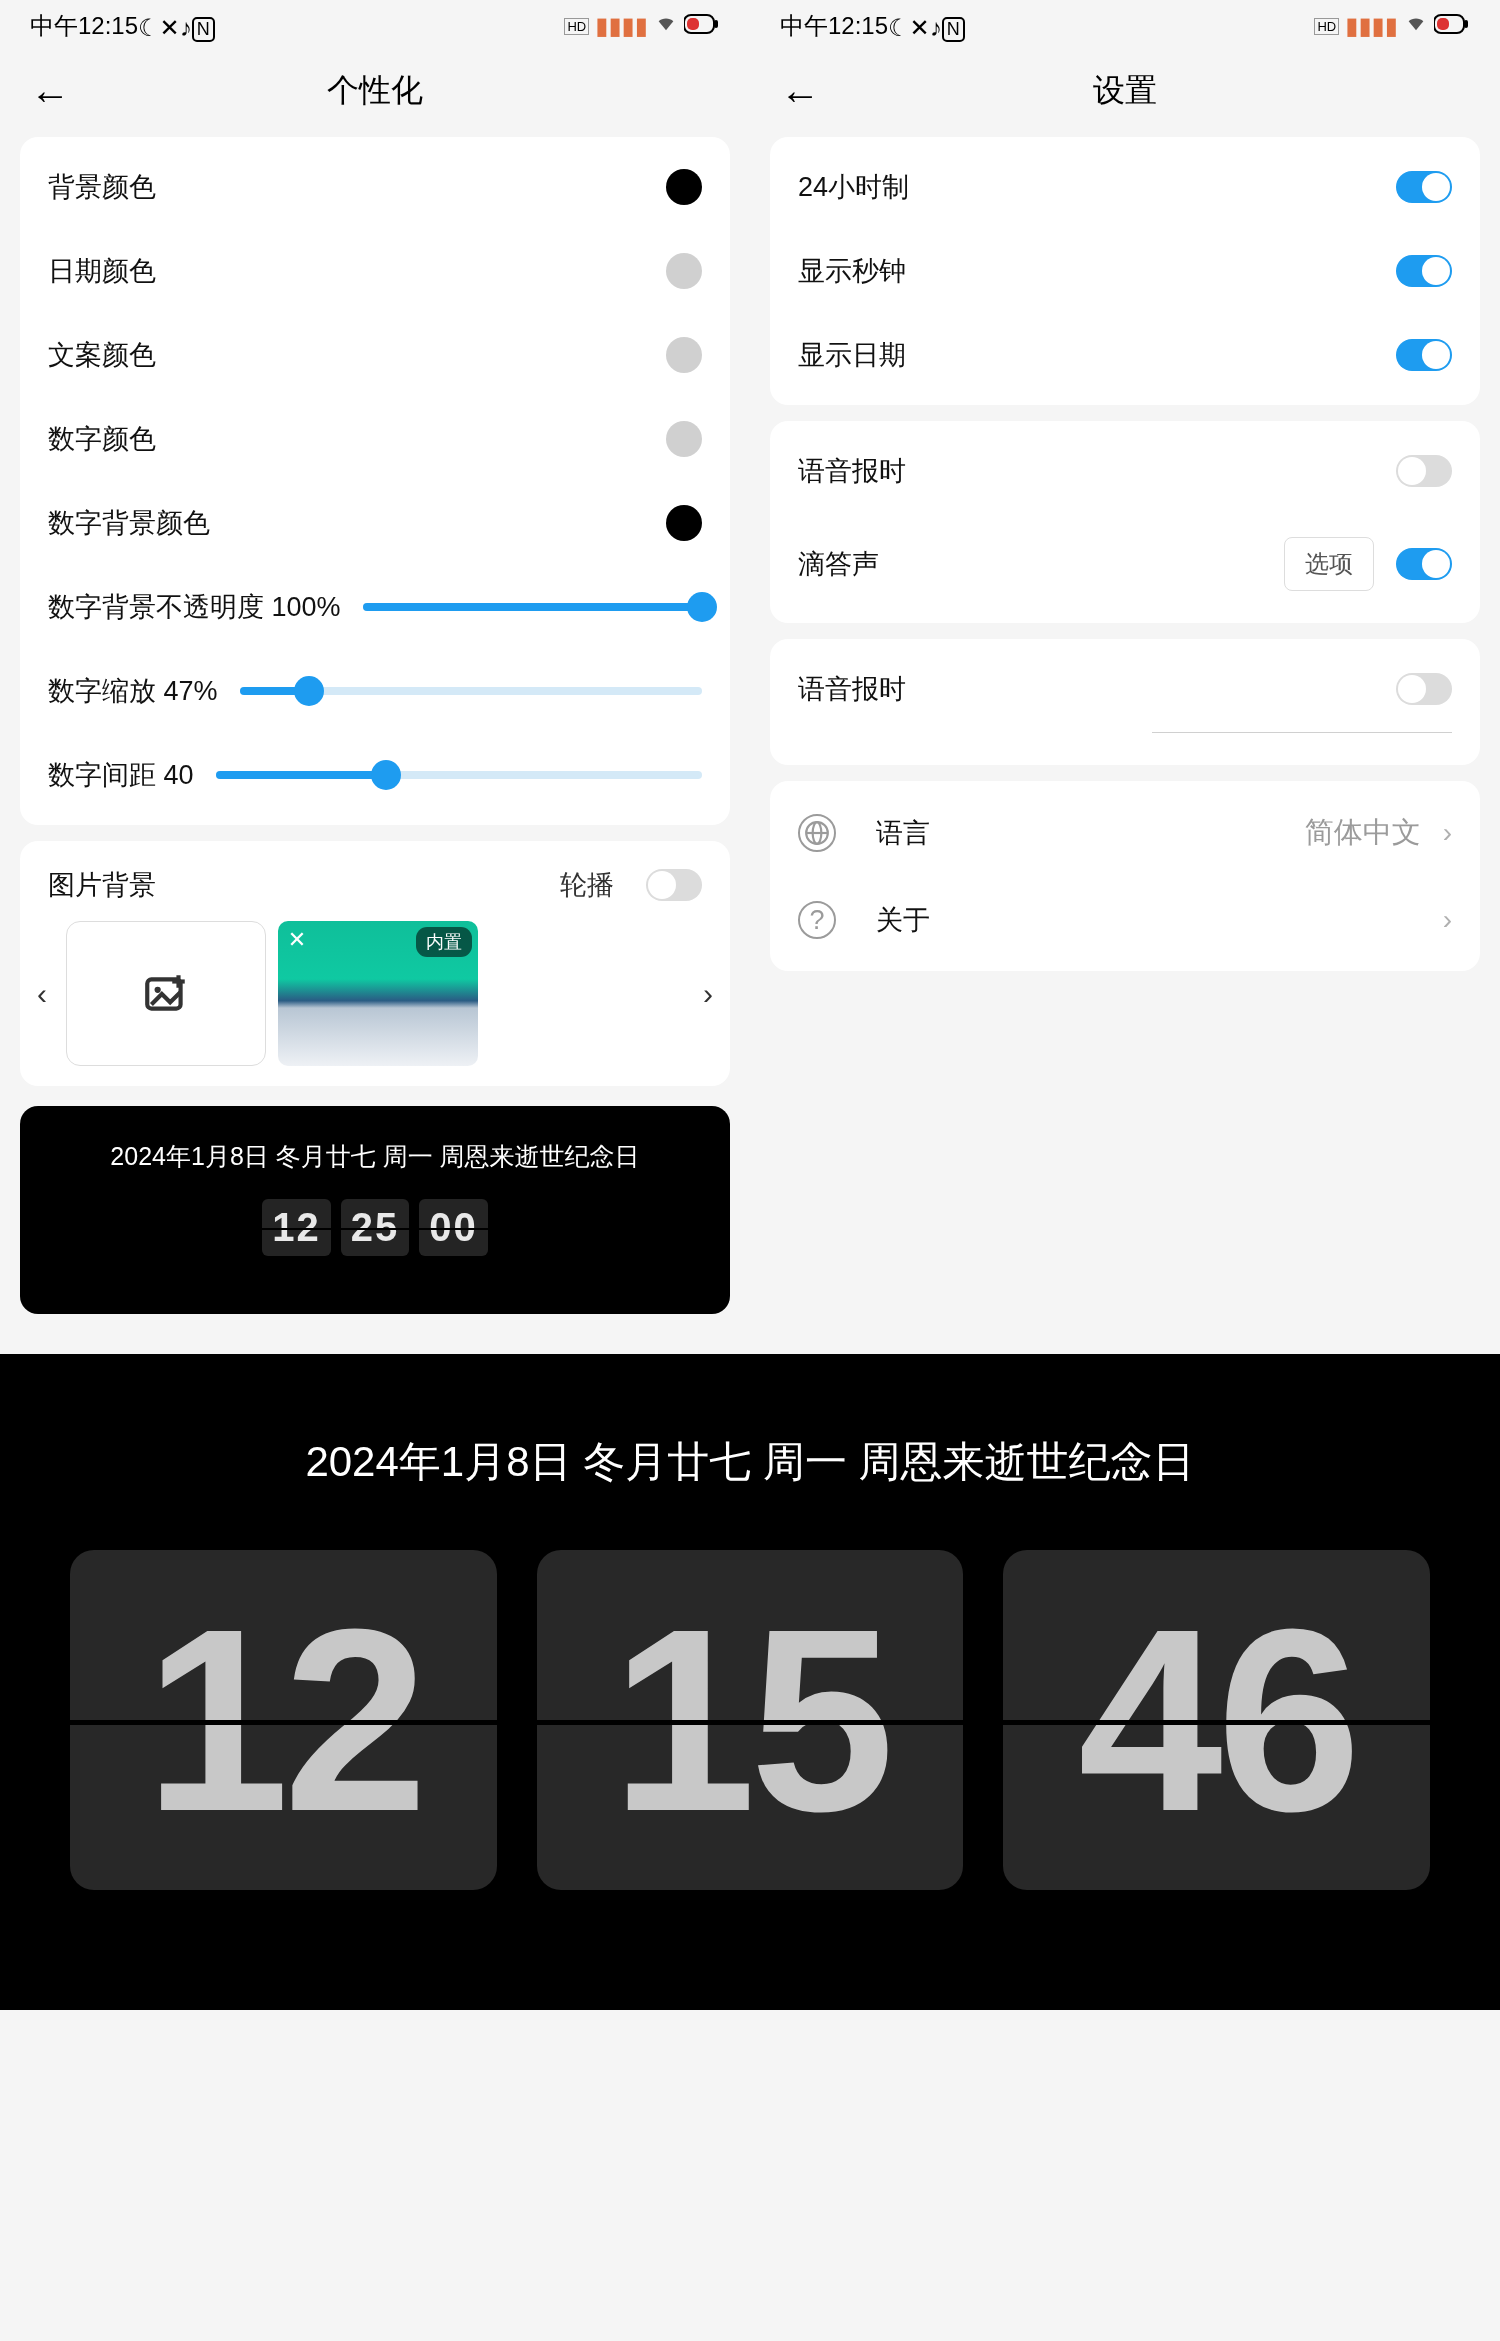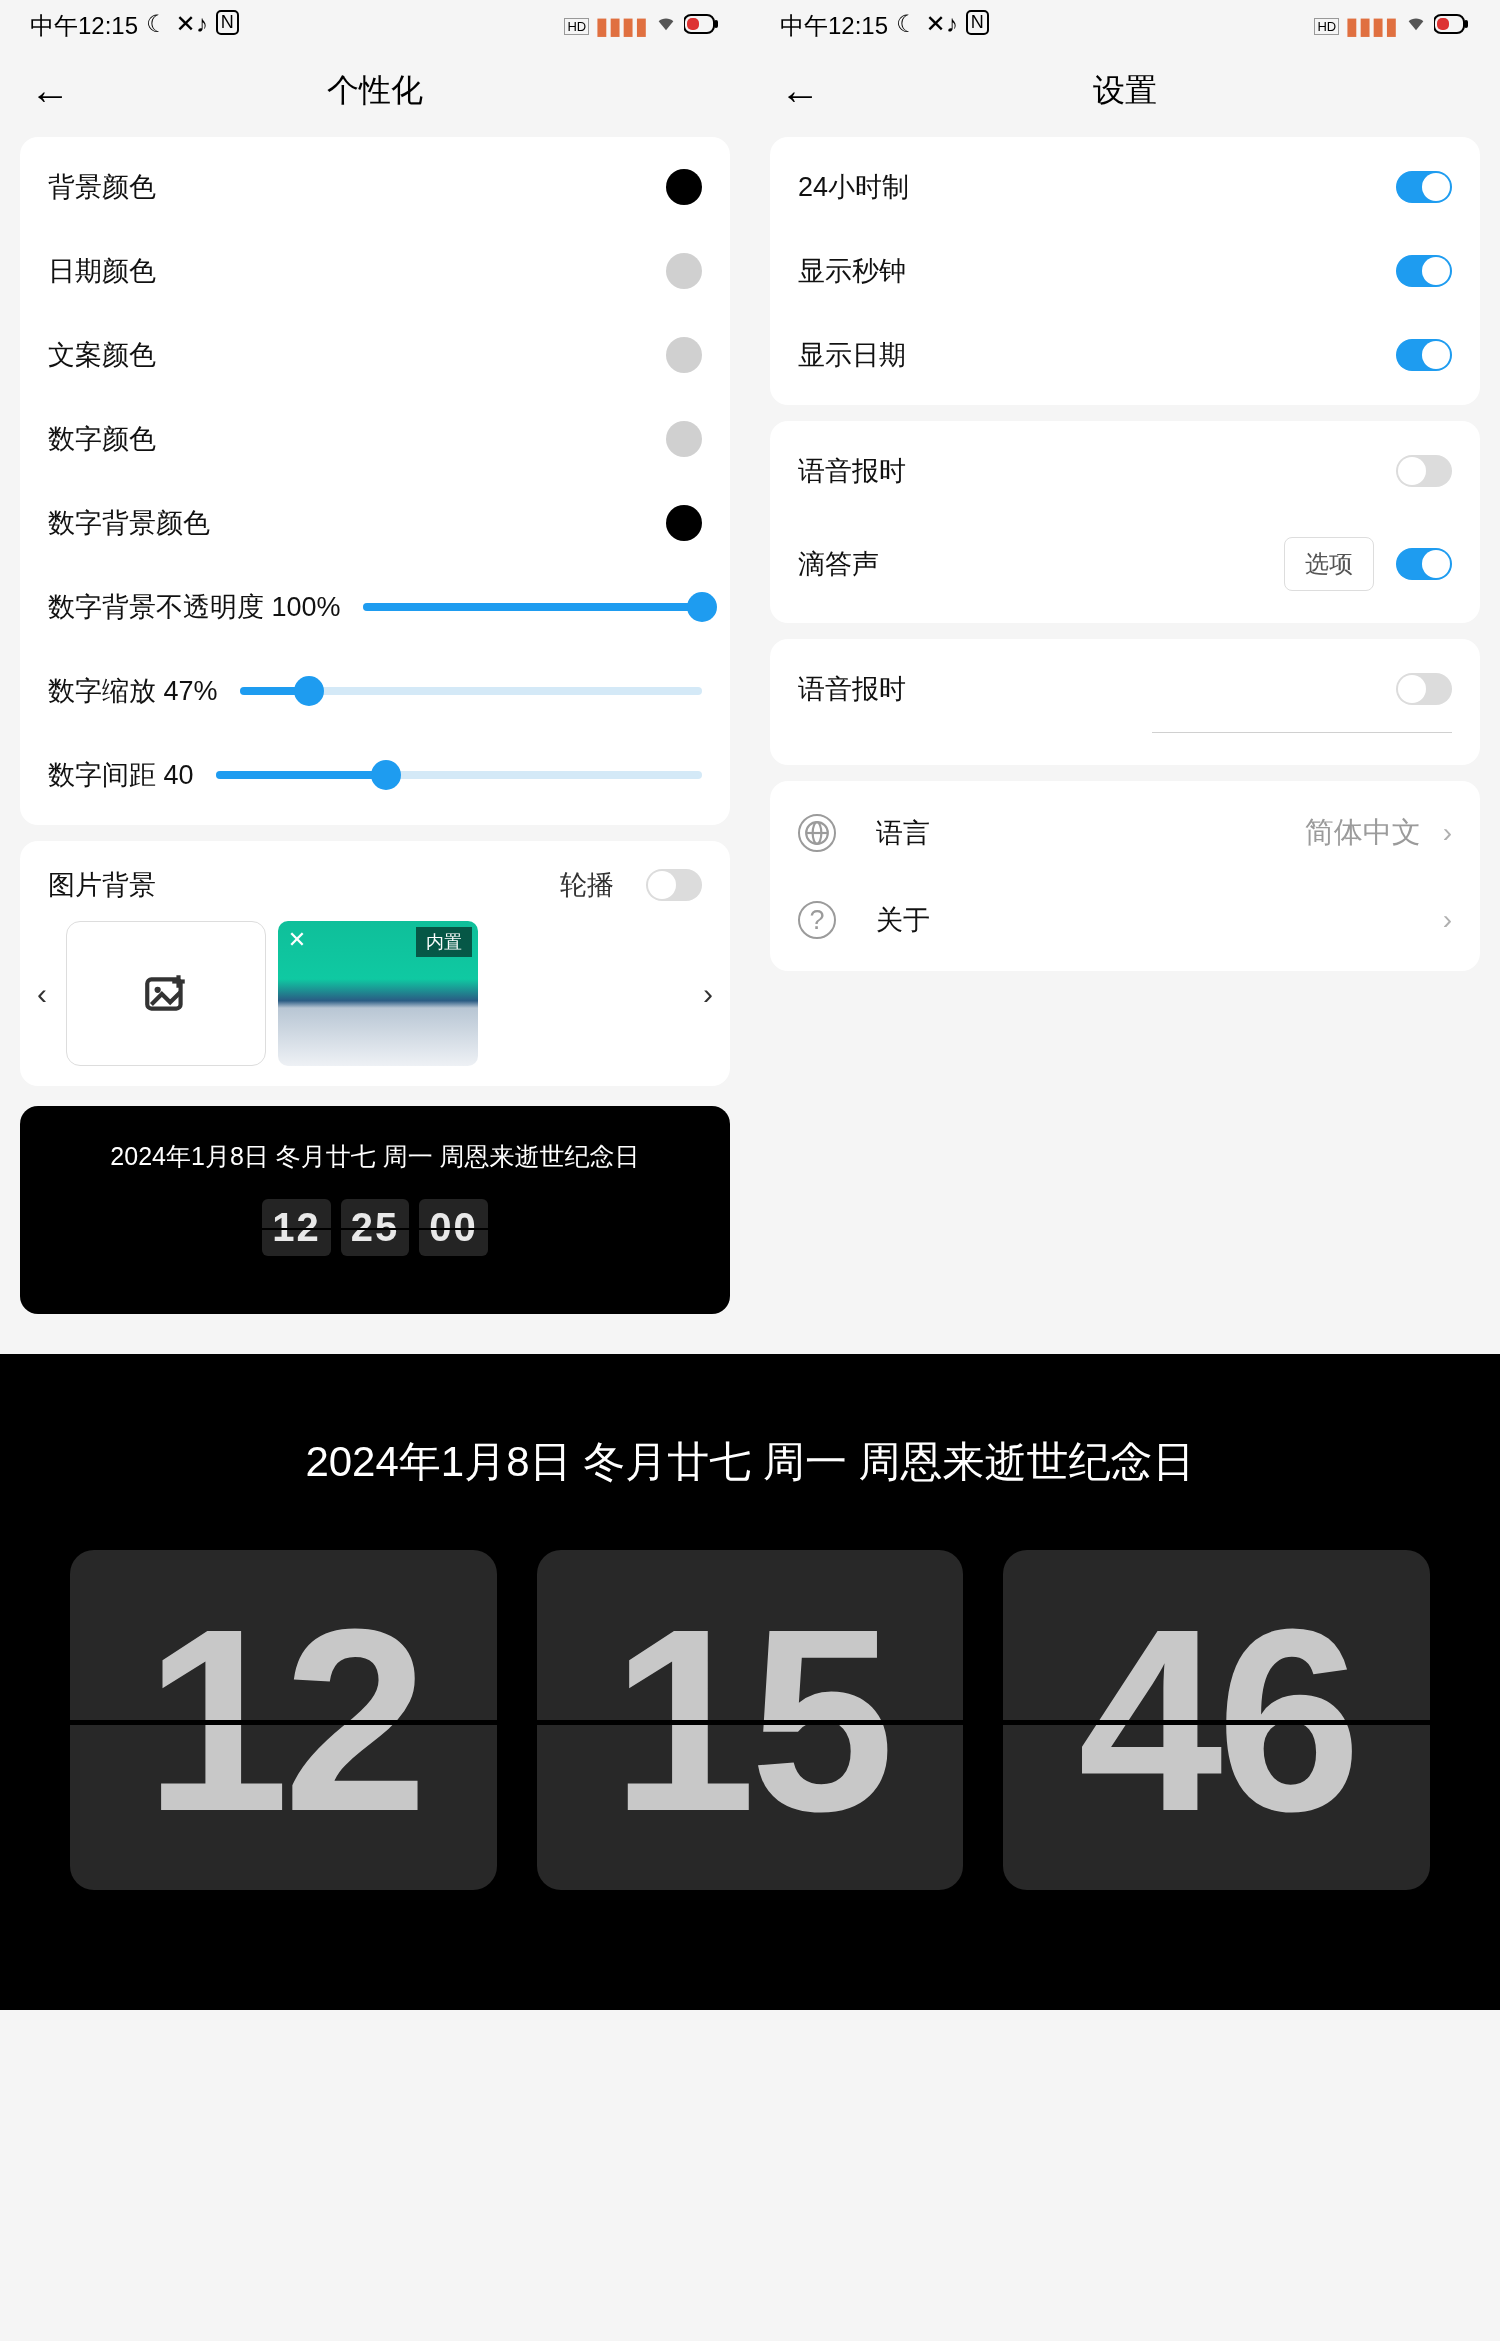--- a/index.html
+++ b/index.html
@@ -7,21 +7,21 @@
     font-family: -apple-system, "PingFang SC", "Helvetica Neue", Arial, sans-serif;
     background: #f5f5f5;
     width: 1500px;
   }
   .top-panels { display: flex; width: 100%; }
   .phone-panel { width: 750px; background: #f5f5f5; padding-bottom: 40px; }
   .status-bar {
     display: flex; justify-content: space-between; align-items: center;
     padding: 10px 30px 6px 30px; font-size: 24px; color: #000;
   }
-  .status-left { display: flex; align-items: flex-start; gap: 8px; }
+  .status-left { display: flex; align-items: flex-end; }
   .status-right { display: flex; align-items: center; gap: 6px; }
   .status-icon { width: 24px; height: 22px; }
   .nav-header {
     display: flex; align-items: center; padding: 20px 30px 24px 30px; position: relative;
   }
   .back-arrow { font-size: 40px; color: #000; }
   .nav-title {
     position: absolute; left: 50%; transform: translateX(-50%);
     font-size: 32px; color: #000; font-weight: 500;
   }
@@ -72,21 +72,21 @@
   .thumb-add {
     width: 200px; height: 145px; border: 1px solid #ddd; border-radius: 14px;
     display: flex; align-items: center; justify-content: center; background: #fff;
   }
   .thumb-img {
     width: 200px; height: 145px; border-radius: 10px; position: relative; overflow: hidden;
     background: linear-gradient(180deg, #0fbf9a 0%, #0fc9a2 40%, #2a5c84 55%, #b8c6d4 60%, #eef1f5 100%);
   }
   .thumb-img .built-in-tag {
     position: absolute; top: 6px; right: 6px; background: rgba(0,0,0,0.55);
-    color: #fff; font-size: 18px; padding: 3px 10px; border-radius: 0;
+    color: #fff; font-size: 18px; padding: 3px 10px; border-radius: 11px;
   }
   .thumb-img .close-x {
     position: absolute; top: 6px; left: 6px; color: #fff; font-size: 22px;
     width: 26px; height: 26px; display:flex; align-items:center; justify-content:center;
   }
   .preview-small {
     margin: 20px 20px 0 20px; background: #000; border-radius: 18px;
     padding: 34px 20px 58px 20px; text-align: center; color: #fff;
   }
   .preview-small .date-line { font-size: 25px; margin-bottom: 26px; }

